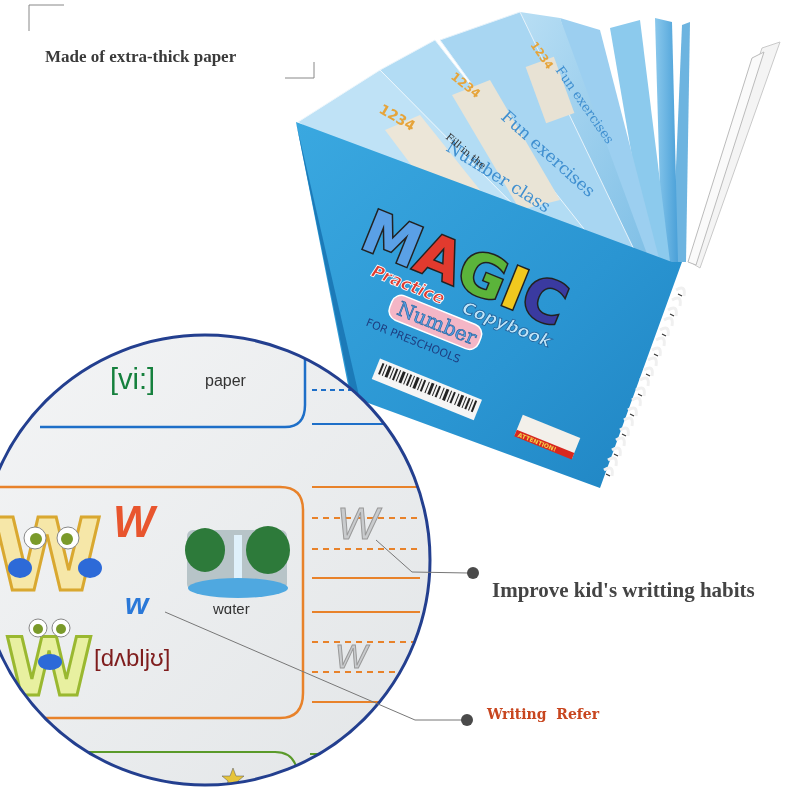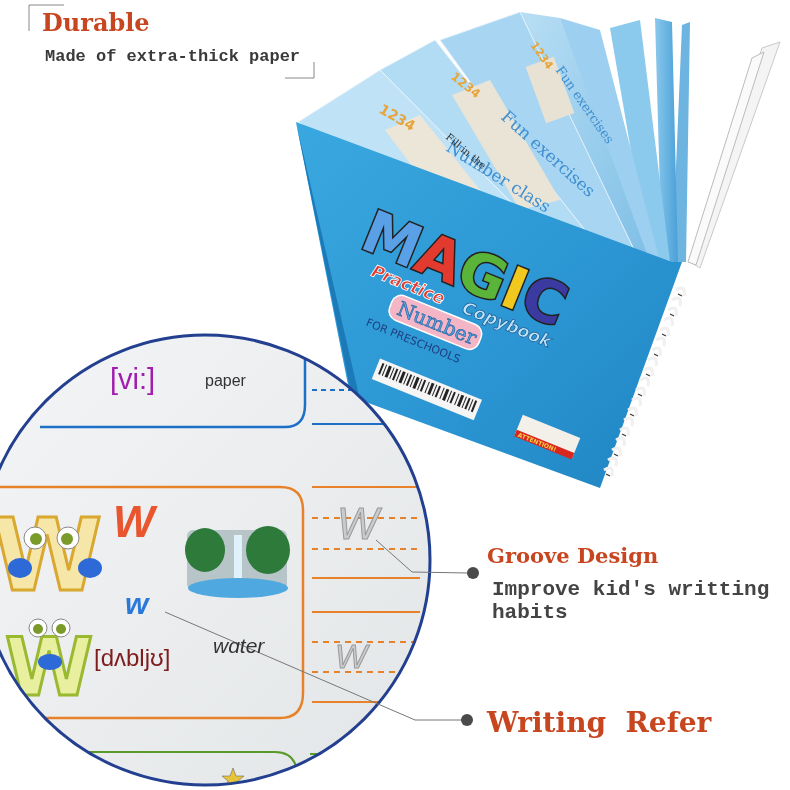--- a/index.html
+++ b/index.html
@@ -1,19 +1,19 @@
 <!DOCTYPE html>
 <html><head>
 <meta charset="utf-8">
 <style>
   html, body { margin: 0; padding: 0; background: #ffffff; }
   #stage { position: relative; width: 790px; height: 790px; overflow: hidden; background: #ffffff; font-family: "DejaVu Serif", serif; }
   .abs { position: absolute; }
   .title-red { color: #c8461f; font-family: "DejaVu Serif", serif; font-weight: bold; }
-  .sub-dark { color: #3a3a3a; font-family: Liberation Mono, monospace; font-weight: bold; }
+  .sub-dark { color: #3a3a3a; font-family: Liberation Serif, serif; font-weight: bold; }
   svg { position: absolute; left: 0; top: 0; }
   .sans { font-family: "Liberation Sans", sans-serif; }
 </style>
 </head>
 <body>
 
 <div id="stage">
 
   <svg width="790" height="790" viewBox="0 0 790 790">
     <defs>
@@ -218,29 +218,27 @@
 
     <polyline points="376,540 412,572 468,573" fill="none" stroke="#777" stroke-width="1"></polyline>
     <circle cx="473" cy="573" r="6" fill="#4a4a4a"></circle>
     <polyline points="165,612 415,720 462,720" fill="none" stroke="#777" stroke-width="1"></polyline>
     <circle cx="467" cy="720" r="6" fill="#4a4a4a"></circle>
 
     <polyline points="29,31 29,5 64,5" fill="none" stroke="#888" stroke-width="1"></polyline>
     <polyline points="285,78 314,78 314,62" fill="none" stroke="#888" stroke-width="1"></polyline>
   </svg>
 
-  <div class="abs sans" style="left:110px; top:363px; font-size:29px; color:#a21caf;">[vi:]</div>
+  <div class="abs sans" style="left:110px; top:363px; font-size:29px; color:#15803d;">[vi:]</div>
   <div class="abs sans" style="left:205px; top:372px; font-size:16px; color:#333;">paper</div>
   <div class="abs sans" style="left:113px; top:497px; font-size:44px; font-weight:bold; font-style:italic; color:#e8552e;">W</div>
   <div class="abs sans" style="left:125px; top:587px; font-size:30px; font-weight:bold; font-style:italic; color:#2a78d8;">w</div>
   <div class="abs sans" style="left:94px; top:644px; font-size:24px; color:#7f1d1d;">[dʌbljʊ]</div>
-  <div class="abs sans" style="left:213px; top:634px; font-size:21px; color:#333;font-style:italic;">wɑter</div>
+  <div class="abs sans" style="left:213px; top:600px; font-size:15px; color:#333;">wɑter</div>
   <div class="abs sans" style="left:337px; top:499px; font-size:44px; font-style:italic; color:#c9cbcd; -webkit-text-stroke:1px #999;">W</div>
   <div class="abs sans" style="left:335px; top:637px; font-size:34px; font-style:italic; color:#c9cbcd; -webkit-text-stroke:1px #999;">W</div>
 
-  <div class="abs title-red" style="left:42px; top:8px; font-size:24px;">Durable</div>
   <div class="abs sub-dark" style="left:45px; top:47px; font-size:17px;">Made of extra-thick paper</div>
 
-  <div class="abs title-red" style="left:487px; top:543px; font-size:21px;">Groove Design</div>
   <div class="abs sub-dark" style="left:492px; top:578px; font-size:21px; color:#444;">Improve kid's writting habits</div>
 
-  <div class="abs title-red" style="left:487px; top:706px; font-size:28px; white-space:pre;">Writing  Refer</div>
+  <div class="abs title-red" style="left:487px; top:706px; font-size:14px; white-space:pre;">Writing  Refer</div>
 </div>
 
 </body></html>

